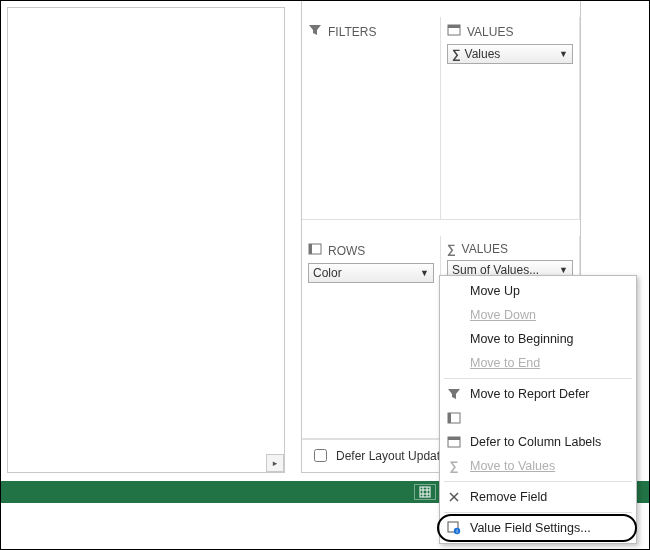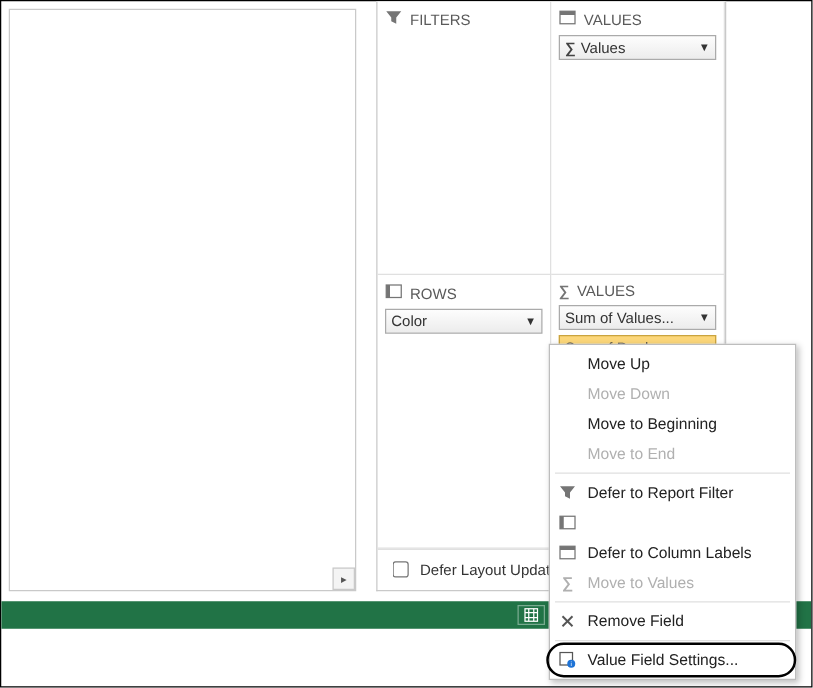--- a/index.html
+++ b/index.html
@@ -74,20 +74,21 @@
     grid-template-rows: 1fr 1fr;
     height: 438px;
   }
   .area-cell {
     border-right:1px solid #e0e0e0;
     border-bottom:1px solid #e0e0e0;
     padding:6px 6px;
     display:flex;
     flex-direction:column;
     gap:4px;
+    margin-top:16px;
   }
   .area-header {
     display:flex; align-items:center; gap:6px;
     color:#5a5a5a; font-size:12px;
   }
   .area-header svg { width:14px; height:14px; }
   .pill {
     height:20px;
     border:1px solid #aaa;
     background:linear-gradient(#fdfdfd,#ececec);
@@ -126,21 +127,21 @@
     padding:3px 0;
   }
   .menu-item {
     display:flex; align-items:center;
     height:24px;
     padding:0 10px 0 30px;
     font-size:12.5px;
     color:#222;
     position:relative;
   }
-  .menu-item.disabled { color:#b0b0b0; }
+  .menu-item.disabled { color:#b0b0b0;text-decoration:underline; }
   .menu-item .mi-icon {
     position:absolute; left:6px; top:4px;
     width:16px; height:16px;
     display:flex; align-items:center; justify-content:center;
   }
   .menu-item .mi-icon svg { width:14px; height:14px; }
   .menu-sep {
     height:1px; background:#e0e0e0; margin:3px 4px;
   }
   .highlight-ring {
@@ -266,21 +267,21 @@
   <div class="menu-item disabled">
     <span>Move to End</span>
   </div>
   <div class="menu-sep"></div>
   <div class="menu-item">
     <span class="mi-icon">
       <svg viewBox="0 0 14 14">
           <path d="M1 2h12L9 7v5l-4-2V7z" fill="#757575"></path>
         </svg>
     </span>
-    <span>Defer to Report Filter</span>
+    <span>Move to Report Defer</span>
   </div>
   <div class="menu-item">
     <span class="mi-icon">
       <svg viewBox="0 0 14 14">
           <rect x="1" y="2" width="12" height="10" fill="none" stroke="#757575"></rect>
           <rect x="1" y="2" width="3" height="10" fill="#757575"></rect>
         </svg>
     </span>
   </div>
   <div class="menu-item">

